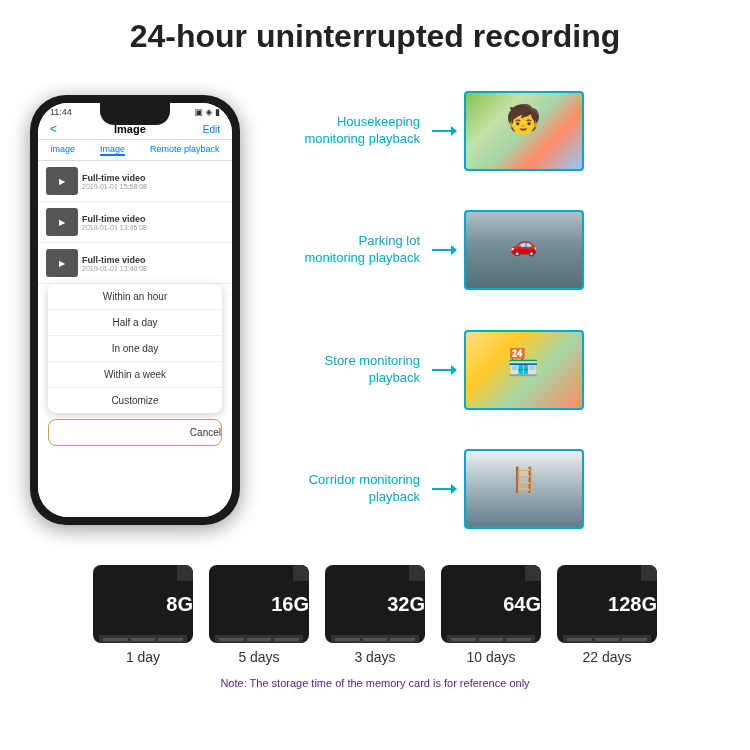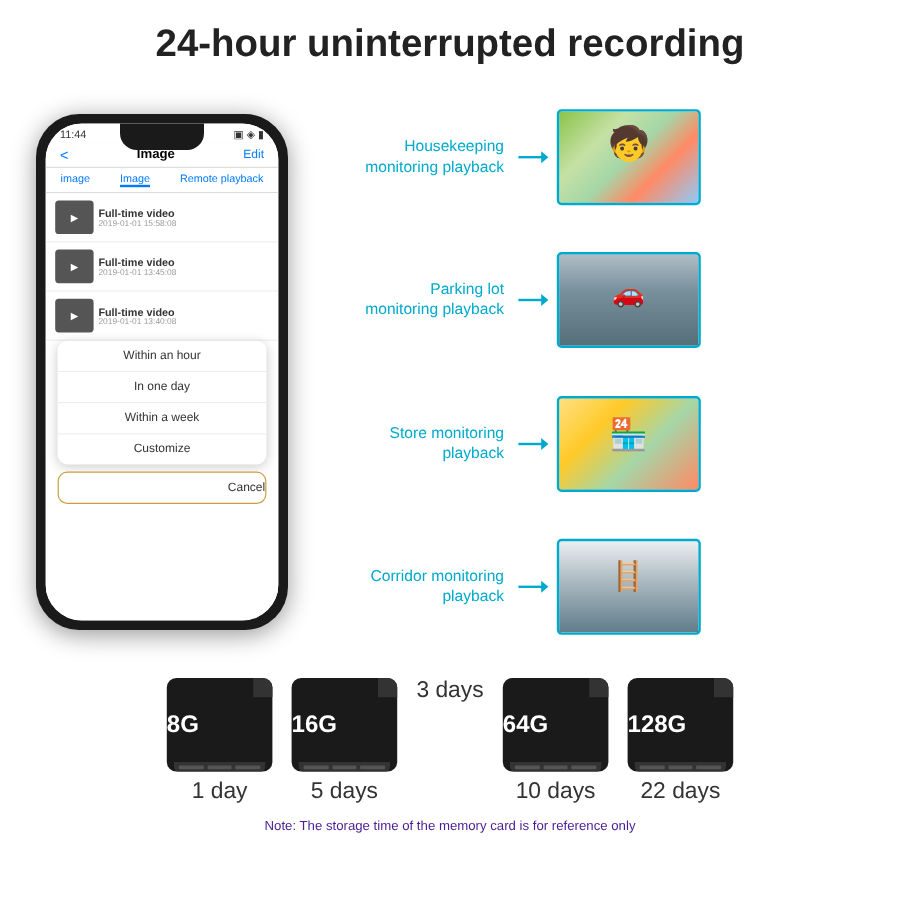--- a/index.html
+++ b/index.html
@@ -294,27 +294,27 @@
     }
 
     .sd-card-item {
       display: flex;
       flex-direction: column;
       align-items: center;
       gap: 6px;
     }
 
     .sd-card {
-      width: 88px;
+      width: 100px;
       height: 78px;
       background: #1a1a1a;
       border-radius: 8px;
       display: flex;
       align-items: center;
-      justify-content: flex-start;
+      justify-content: flex-end;
       position: relative;
     }
 
     .sd-card::before {
       content: '';
       position: absolute;
       top: 0;
       right: 0;
       width: 16px;
       height: 16px;
@@ -344,21 +344,21 @@
     }
 
     .sd-label {
       font-size: 20px;
       font-weight: bold;
       color: #fff;
       z-index: 1;
     }
 
     .sd-days {
-      font-size: 19px;
+      font-size: 14px;
       color: #333;
       text-align: left;
     }
 
     
     .note-row {
       text-align: center;
       padding: 8px 20px 0;
     }
     .note-text {
@@ -415,20 +415,21 @@
           <div class="phone-list-item">
             <div class="video-thumb"></div>
             <div class="video-info">
               <div class="video-title">Full-time video</div>
               <div class="video-date">2019-01-01 13:40:08</div>
             </div>
           </div>
 
           <div class="phone-dropdown">
             <div class="dropdown-item">Within an hour</div>
+            <div class="dropdown-item">Half a day</div>
             <div class="dropdown-item">In one day</div>
             <div class="dropdown-item">Within a week</div>
             <div class="dropdown-item">Customize</div>
           </div>
           <div class="phone-cancel-btn">Cancel</div>
         </div>
       </div>
     </div>
   </div>
 
@@ -490,20 +491,28 @@
         <div class="sd-card-notch">
           <div class="sd-notch-line"></div>
           <div class="sd-notch-line"></div>
           <div class="sd-notch-line"></div>
         </div>
       </div>
       <span class="sd-days">5 days</span>
     </div>
 
     <div class="sd-card-item">
+      <div class="sd-card">
+        <span class="sd-label">32G</span>
+        <div class="sd-card-notch">
+          <div class="sd-notch-line"></div>
+          <div class="sd-notch-line"></div>
+          <div class="sd-notch-line"></div>
+        </div>
+      </div>
       <span class="sd-days">3 days</span>
     </div>
 
     <div class="sd-card-item">
       <div class="sd-card">
         <span class="sd-label">64G</span>
         <div class="sd-card-notch">
           <div class="sd-notch-line"></div>
           <div class="sd-notch-line"></div>
           <div class="sd-notch-line"></div>

